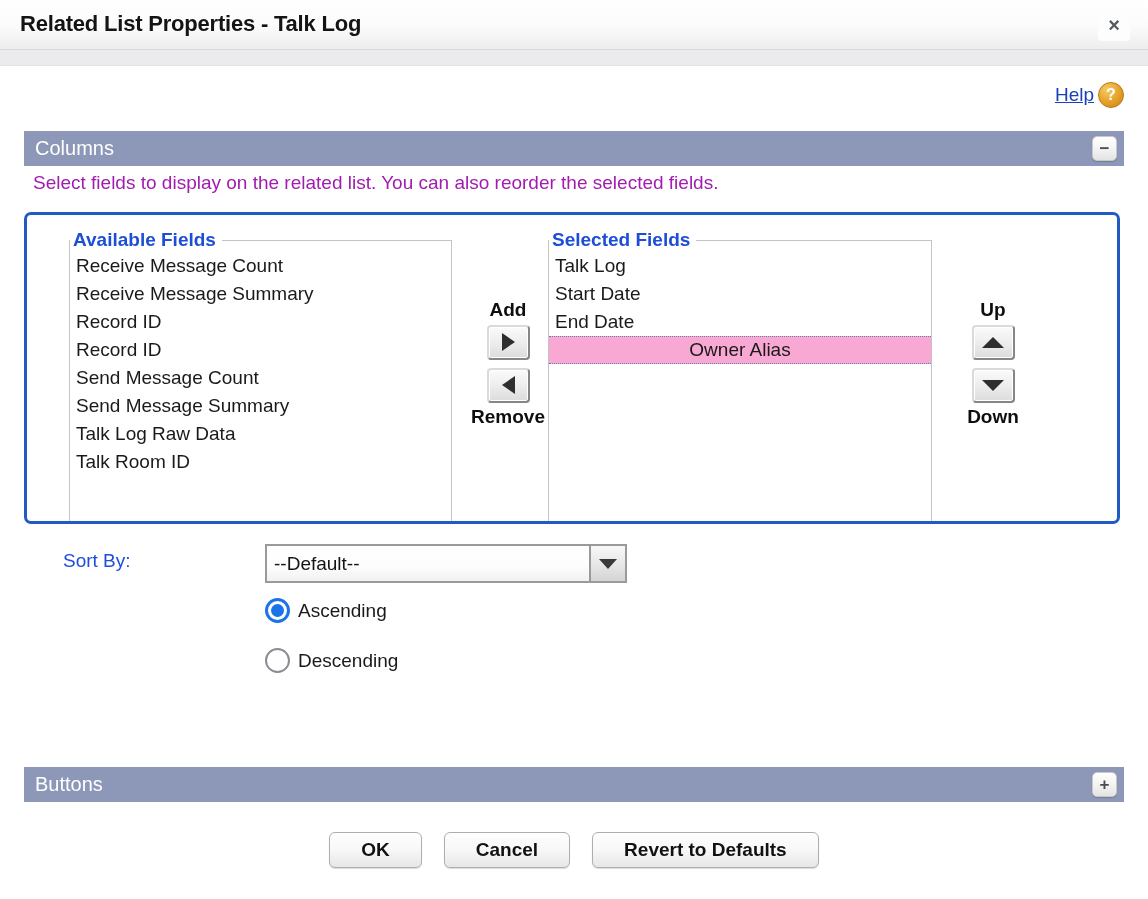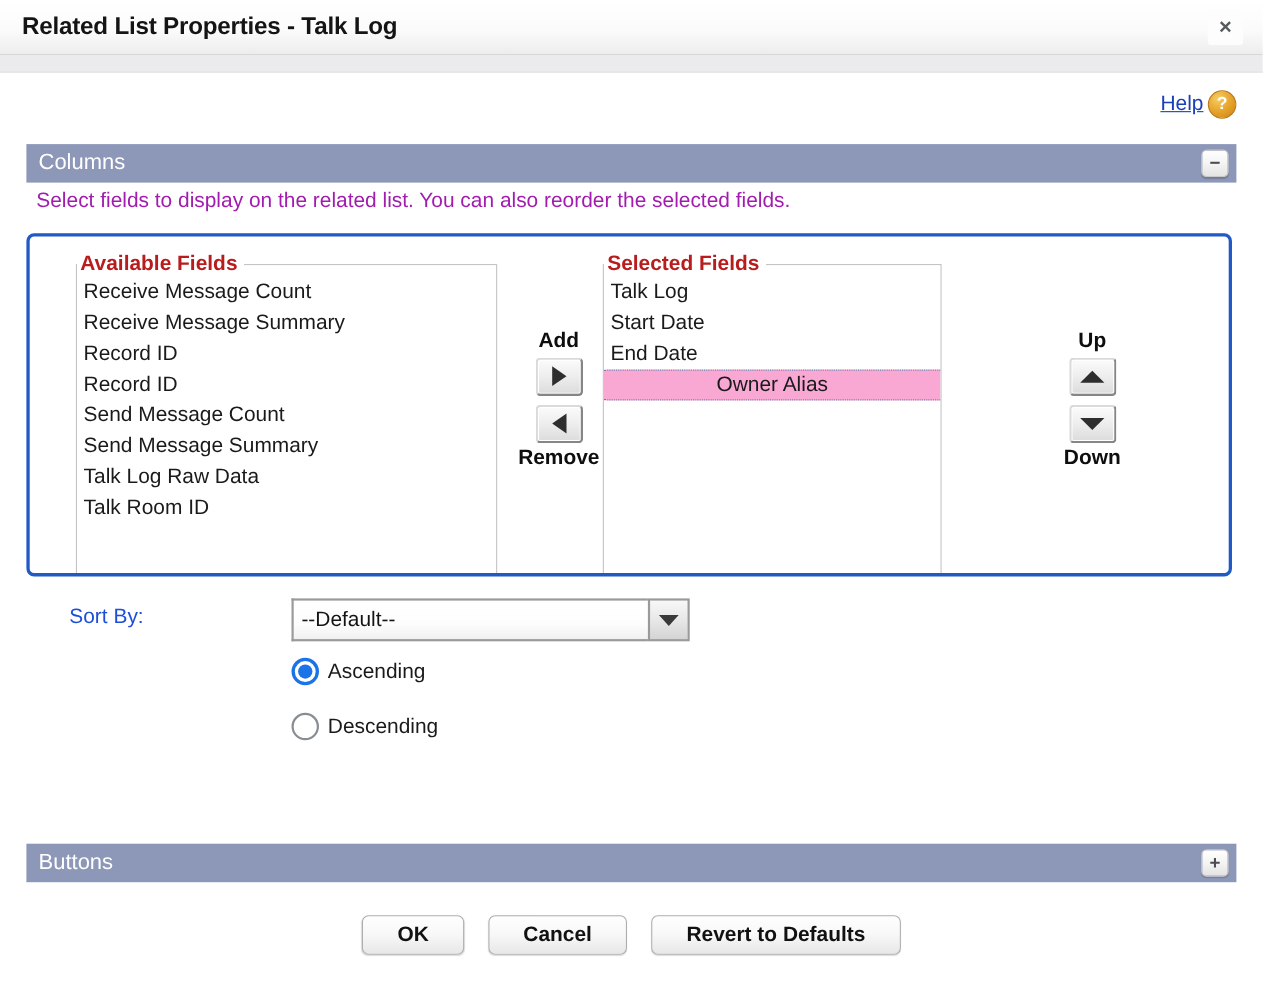--- a/index.html
+++ b/index.html
@@ -160,32 +160,32 @@
     border: 1px solid #c4c4c4;
     background: #ffffff;
     box-sizing: border-box;
     overflow: hidden;
   }
   fieldset.fieldbox > legend {
     margin: 0;
     padding: 0 6px 0 3px;
     font-size: 19px;
     font-weight: bold;
-    color: #b91c1c;
+    color: #1d4ed8;
   }
   #available-box {
     left: 42px;
     top: 14px;
     width: 383px;
     height: 300px;
   }
   #selected-box {
     left: 521px;
     top: 14px;
-    width: 308px;
+    width: 384px;
     height: 300px;
   }
 
   .field-list {
     list-style: none;
     margin: 0;
     padding: 1px 0 0 0;
   }
   .field-list li {
     font-size: 19px;

